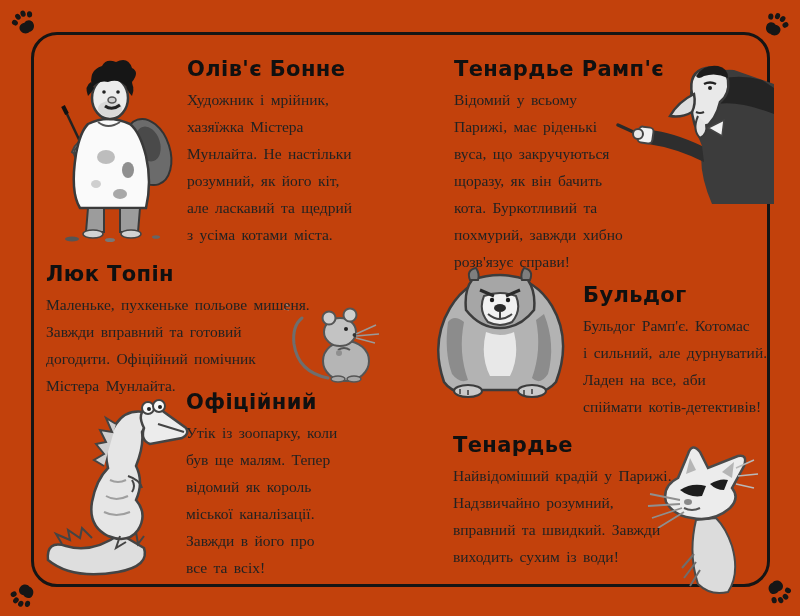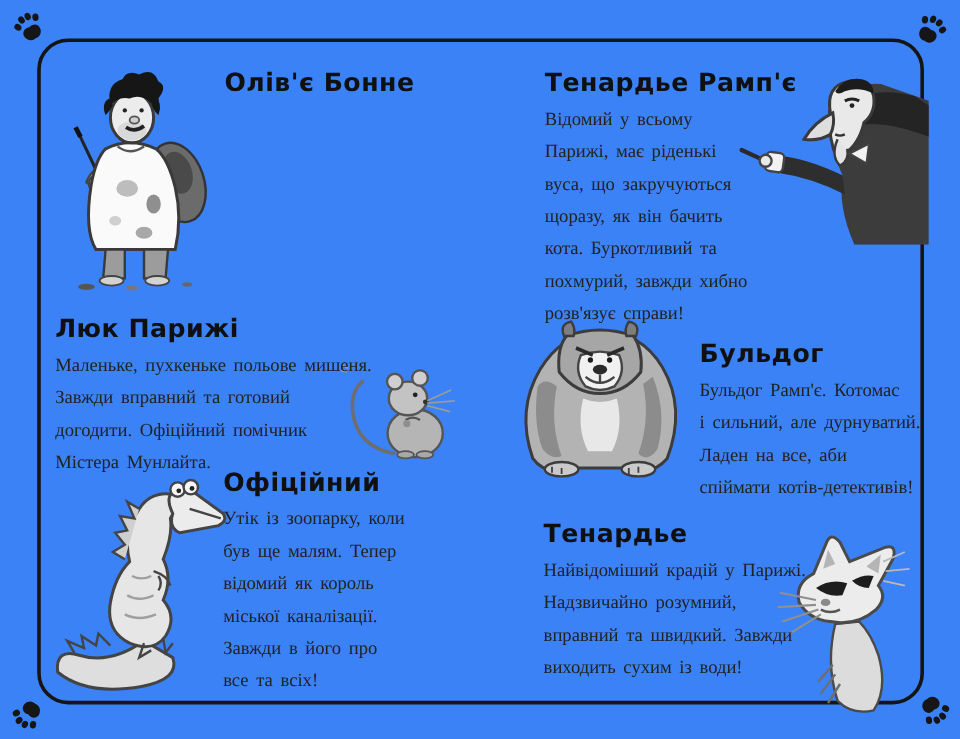--- a/index.html
+++ b/index.html
@@ -1,16 +1,16 @@
 <!DOCTYPE html>
 <html><head>
 <meta charset="utf-8">
 <style>
   html,body{margin:0;padding:0;background:#fff;}
-  #page{position:relative;width:800px;height:616px;background:#3b82f6;overflow:hidden;
+  #page{position:relative;width:800px;height:616px;background:#c2410c;overflow:hidden;
         font-family:"Liberation Serif", serif;color:#1e1e1e;}
   .frame{position:absolute;left:31px;top:32px;width:733px;height:549px;
          border:3px solid #151515;border-radius:26px;}
   .paw{position:absolute;width:26px;height:26px;}
   .char-name{position:absolute;font-family:"DejaVu Sans", sans-serif;font-weight:800;
              font-size:21px;letter-spacing:.4px;color:#101010;white-space:nowrap;}
   .char-desc{position:absolute;font-size:15.5px;line-height:27px;white-space:pre-line;
              word-spacing:2.5px;color:#222;}
   .illus{position:absolute;}
   svg{display:block;}
@@ -75,20 +75,26 @@
     <path d="M93,28 Q100,34 96,44 Q90,38 90,32 Z" fill="#161616"></path>
     <path d="M52,156 L50,180 L68,180 L68,156 Z" fill="#9c9c9c" stroke="#3a3a3a" stroke-width="2"></path>
     <path d="M84,156 L84,180 L102,180 L104,156 Z" fill="#9c9c9c" stroke="#3a3a3a" stroke-width="2"></path>
     <ellipse cx="57" cy="182" rx="10" ry="4" fill="#d2d2d2" stroke="#444" stroke-width="1.5"></ellipse>
     <ellipse cx="95" cy="182" rx="10" ry="4" fill="#d2d2d2" stroke="#444" stroke-width="1.5"></ellipse>
     <ellipse cx="36" cy="187" rx="7" ry="2.5" fill="#555"></ellipse>
     <ellipse cx="74" cy="188" rx="5" ry="2" fill="#777"></ellipse>
     <ellipse cx="120" cy="185" rx="4" ry="1.8" fill="#666"></ellipse>
   </svg>
   <div class="char-name" style="left:187px;top:57px;">Олів'є Бонне</div>
+  <div class="char-desc" style="left:187px;top:86px;width:172px;">Художник і мрійник,
+хазяїжка Містера
+Мунлайта. Не настільки
+розумний, як його кіт,
+але ласкавий та щедрий
+з усіма котами міста.</div>
 
   <svg class="illus" style="left:612px;top:54px;" width="162" height="150" viewBox="0 0 162 150">
     <path d="M78,38 Q95,14 122,16 L162,30 L162,150 L100,150 Q86,118 90,92 Q78,66 78,38 Z" fill="#3c3c3c"></path>
     <path d="M95,30 Q120,18 150,26 L162,34 L162,60 Q120,44 98,52 Z" fill="#242424"></path>
     <path d="M90,92 Q60,78 38,76 L36,90 Q64,94 92,108 Z" fill="#2e2e2e"></path>
     <path d="M28,81 L6,71" stroke="#2a2a2a" stroke-width="3.5" fill="none" stroke-linecap="round"></path>
     <rect x="26" y="73" width="15" height="16" rx="4" fill="#f2f2f2" stroke="#444" stroke-width="2" transform="rotate(8 33 81)"></rect>
     <circle cx="26" cy="80" r="5" fill="#e8e8e8" stroke="#444" stroke-width="2"></circle>
     <path d="M80,40 Q76,18 94,14 Q112,10 116,26 Q118,40 108,48 Q104,66 92,74 Q84,78 82,68 Q78,54 80,40 Z" fill="#e9e9e9" stroke="#3a3a3a" stroke-width="2.5"></path>
     <path d="M82,40 Q66,48 58,62 Q70,64 80,58 Q84,50 82,40 Z" fill="#dedede" stroke="#3a3a3a" stroke-width="2.5"></path>
@@ -116,21 +122,21 @@
     <circle cx="47" cy="20" r="6.5" fill="#cfcfcf" stroke="#555" stroke-width="2"></circle>
     <circle cx="68" cy="17" r="6.5" fill="#cfcfcf" stroke="#555" stroke-width="2"></circle>
     <circle cx="64" cy="31" r="2" fill="#222"></circle>
     <ellipse cx="73" cy="37" rx="2.5" ry="2" fill="#333"></ellipse>
     <path d="M74,36 L94,27 M74,38 L97,36 M74,40 L93,45" stroke="#9a9a9a" stroke-width="1.5" fill="none"></path>
     <path d="M56,52 Q62,48 68,52" stroke="#555" stroke-width="2" fill="none"></path>
     <circle cx="57" cy="55" r="3" fill="#8f8f8f"></circle>
     <ellipse cx="56" cy="81" rx="7" ry="3" fill="#a8a8a8" stroke="#555" stroke-width="1.5"></ellipse>
     <ellipse cx="72" cy="81" rx="7" ry="3" fill="#a8a8a8" stroke="#555" stroke-width="1.5"></ellipse>
   </svg>
-  <div class="char-name" style="left:46px;top:262px;">Люк Парижі</div>
+  <div class="char-name" style="left:46px;top:262px;">Люк Топін</div>
   <div class="char-desc" style="left:46px;top:291px;width:266px;">Маленьке, пухкеньке польове мишеня.
 Завжди вправний та готовий
 догодити. Офіційний помічник
 Містера Мунлайта.</div>
 
   <svg class="illus" style="left:424px;top:262px;" width="154" height="142" viewBox="0 0 154 142">
     <path d="M20,120 Q6,80 26,46 Q44,16 76,14 Q110,14 128,44 Q148,78 132,120 Q120,134 104,128 L48,128 Q30,134 20,120 Z" fill="#b3b3b3" stroke="#3c3c3c" stroke-width="2.5"></path>
     <path d="M24,60 Q20,90 28,112 Q36,122 44,118 Q34,90 40,60 Q30,52 24,60 Z" fill="#8c8c8c"></path>
     <path d="M120,52 Q132,82 124,112 Q116,124 108,116 Q118,88 112,58 Z" fill="#8c8c8c"></path>
     <path d="M62,70 Q76,76 90,70 Q96,94 86,114 L66,114 Q56,94 62,70 Z" fill="#e8e8e8"></path>

